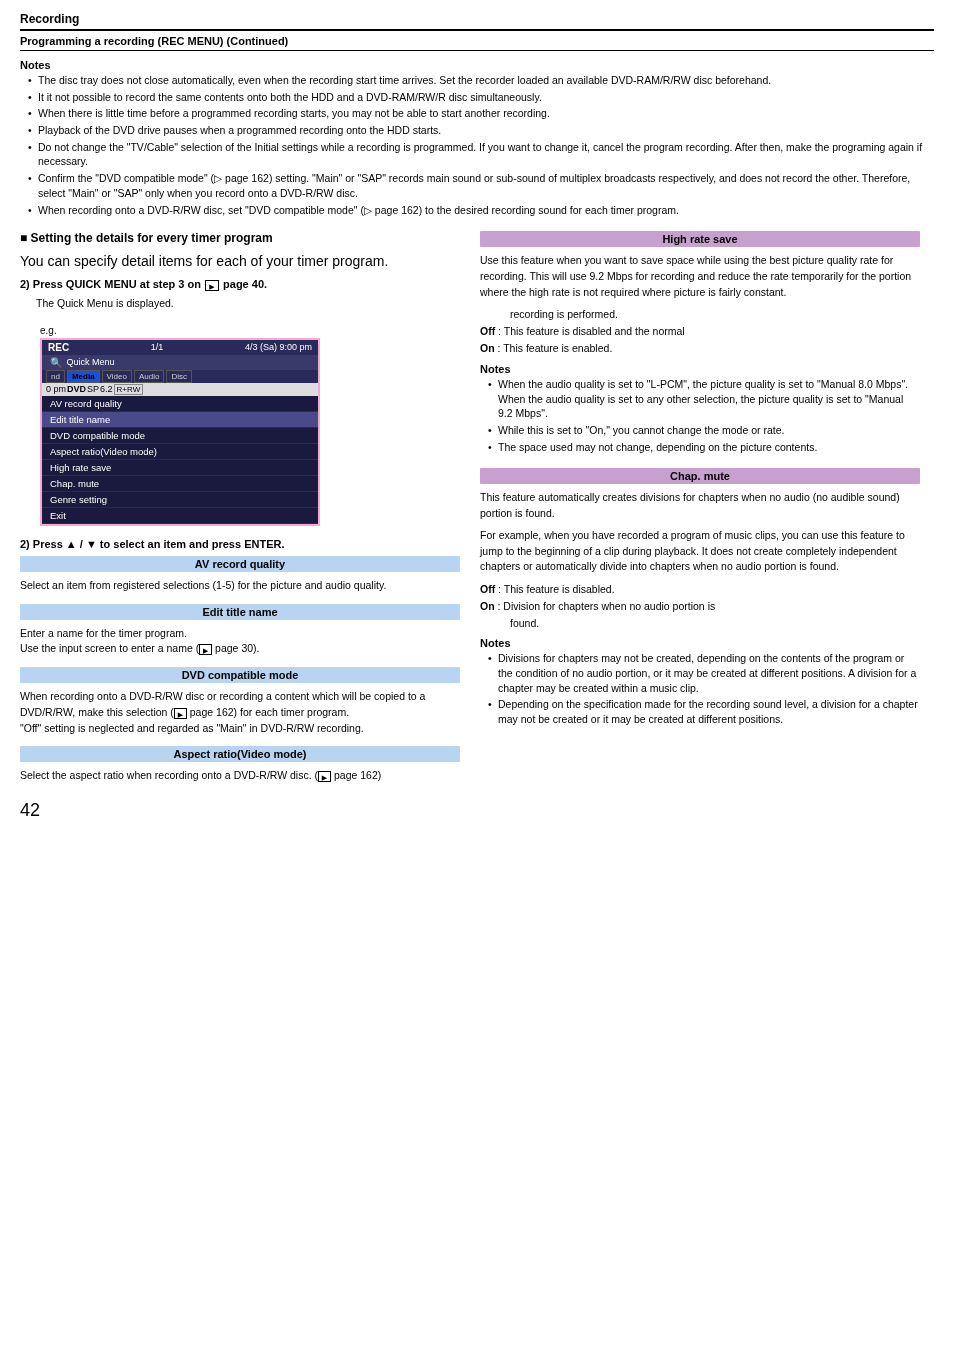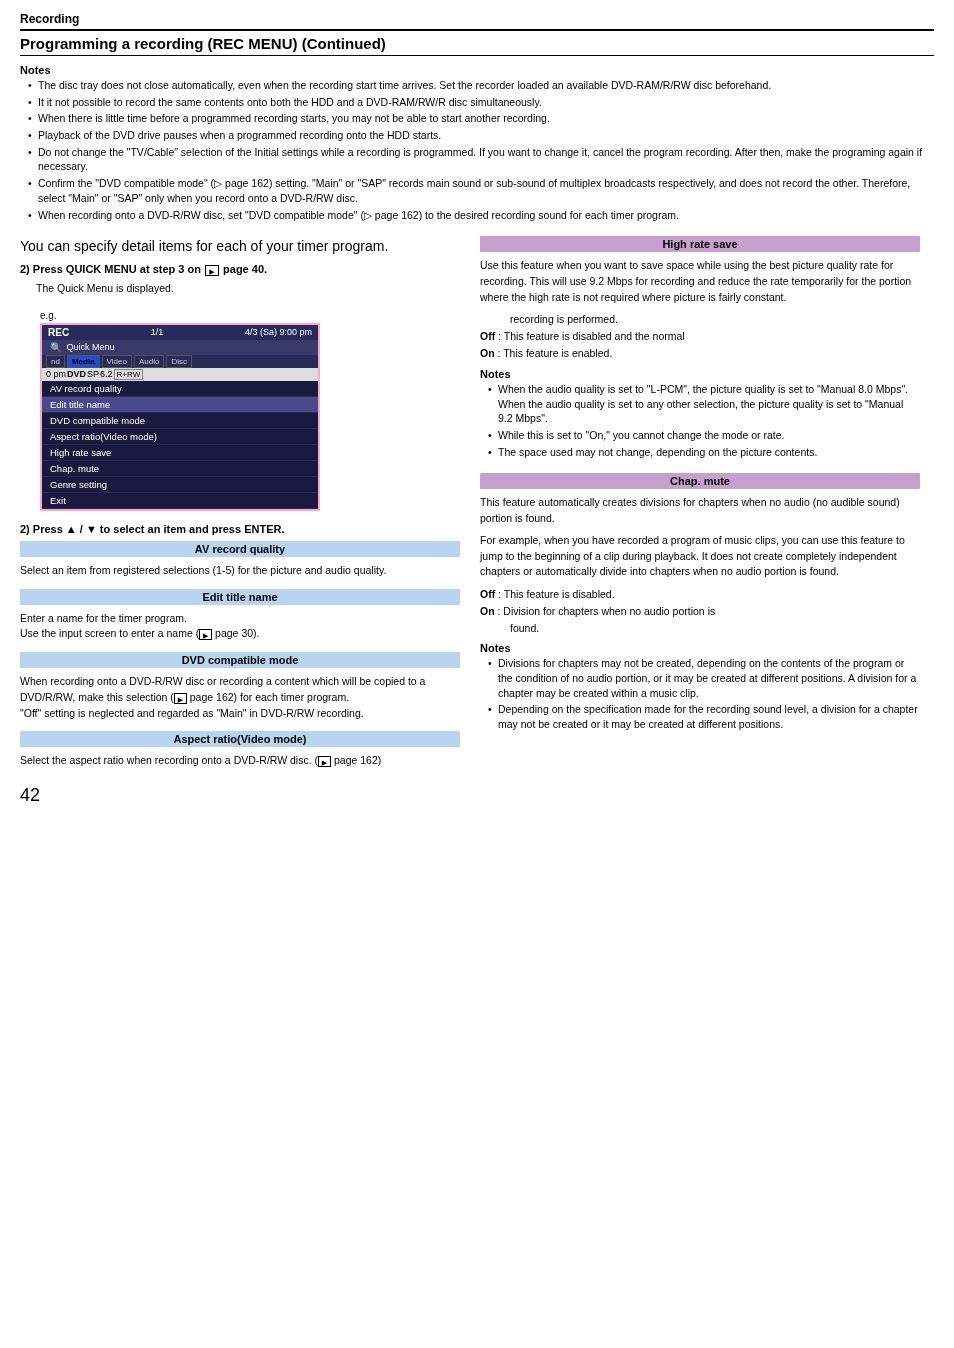--- a/index.html
+++ b/index.html
@@ -27,21 +27,21 @@
       font-weight: bold;
       font-size: 12px;
     }
     .sub-header {
       border-bottom: 1px solid #000;
       padding-bottom: 3px;
       margin-bottom: 8px;
     }
     .sub-header-title {
       font-weight: bold;
-      font-size: 15px;
+      font-size: 11px;
     }
     
     .notes-section {
       margin-bottom: 14px;
     }
     .notes-label {
       font-weight: bold;
       font-size: 11px;
       margin-bottom: 2px;
     }
@@ -235,20 +235,21 @@
       <li>Playback of the DVD drive pauses when a programmed recording onto the HDD starts.</li>
       <li>Do not change the "TV/Cable" selection of the Initial settings while a recording is programmed. If you want to change it, cancel the program recording. After then, make the programing again if necessary.</li>
       <li>Confirm the "DVD compatible mode" (▷ page 162) setting. "Main" or "SAP" records main sound or sub-sound of multiplex broadcasts respectively, and does not record the other. Therefore, select "Main" or "SAP" only when you record onto a DVD-R/RW disc.</li>
       <li>When recording onto a DVD-R/RW disc, set "DVD compatible mode" (▷ page 162) to the desired recording sound for each timer program.</li>
     </ul>
   </div>
 
   <div class="two-col">
 
     <div class="left-col">
+      <div class="section-heading">Setting the details for every timer program</div>
       <p class="body-text">You can specify detail items for each of your timer program.</p>
 
       <div class="step-text">
         <span class="bold-inline">2)  Press QUICK MENU at step 3 on </span>
         <span style="display:inline-block;width:14px;height:11px;border:1.5px solid #000;vertical-align:middle;margin:0 1px;font-size:7px;text-align:center;line-height:11px;">▶</span>
         <span class="bold-inline"> page 40.</span>
       </div>
       <div class="instruction-sub">The Quick Menu is displayed.</div>
 
       

